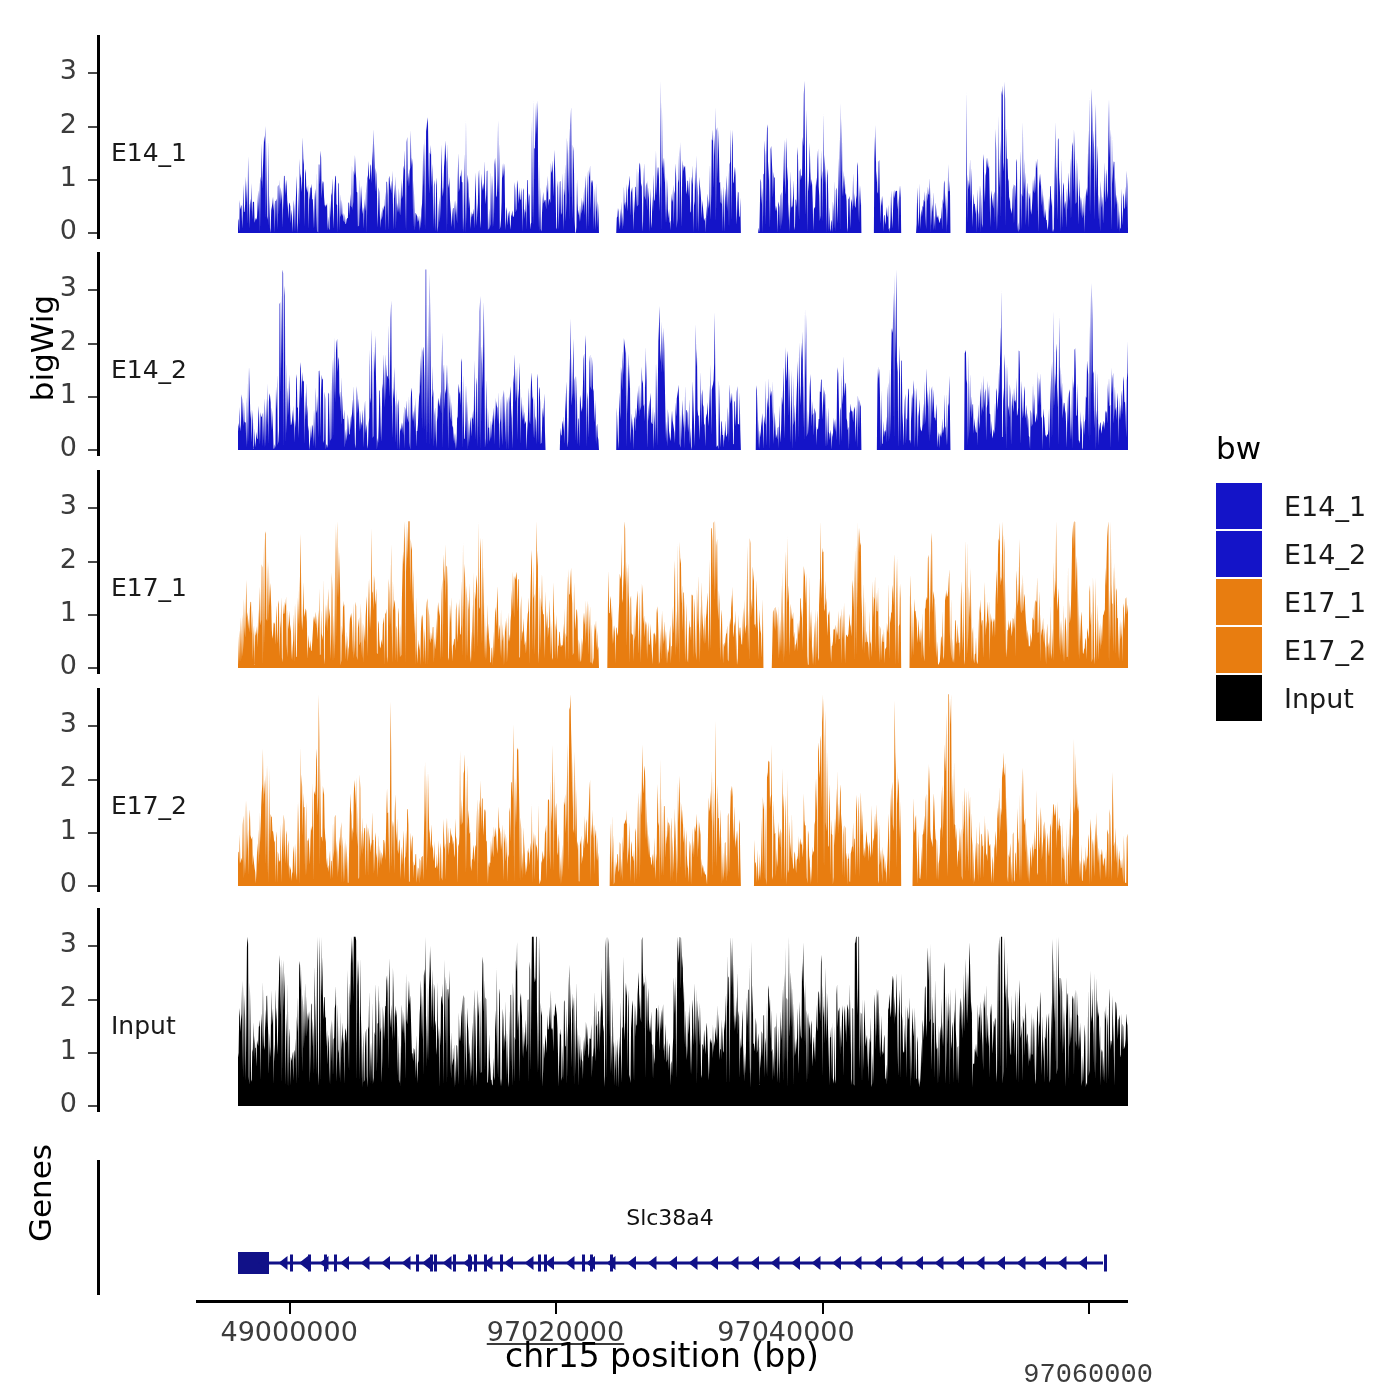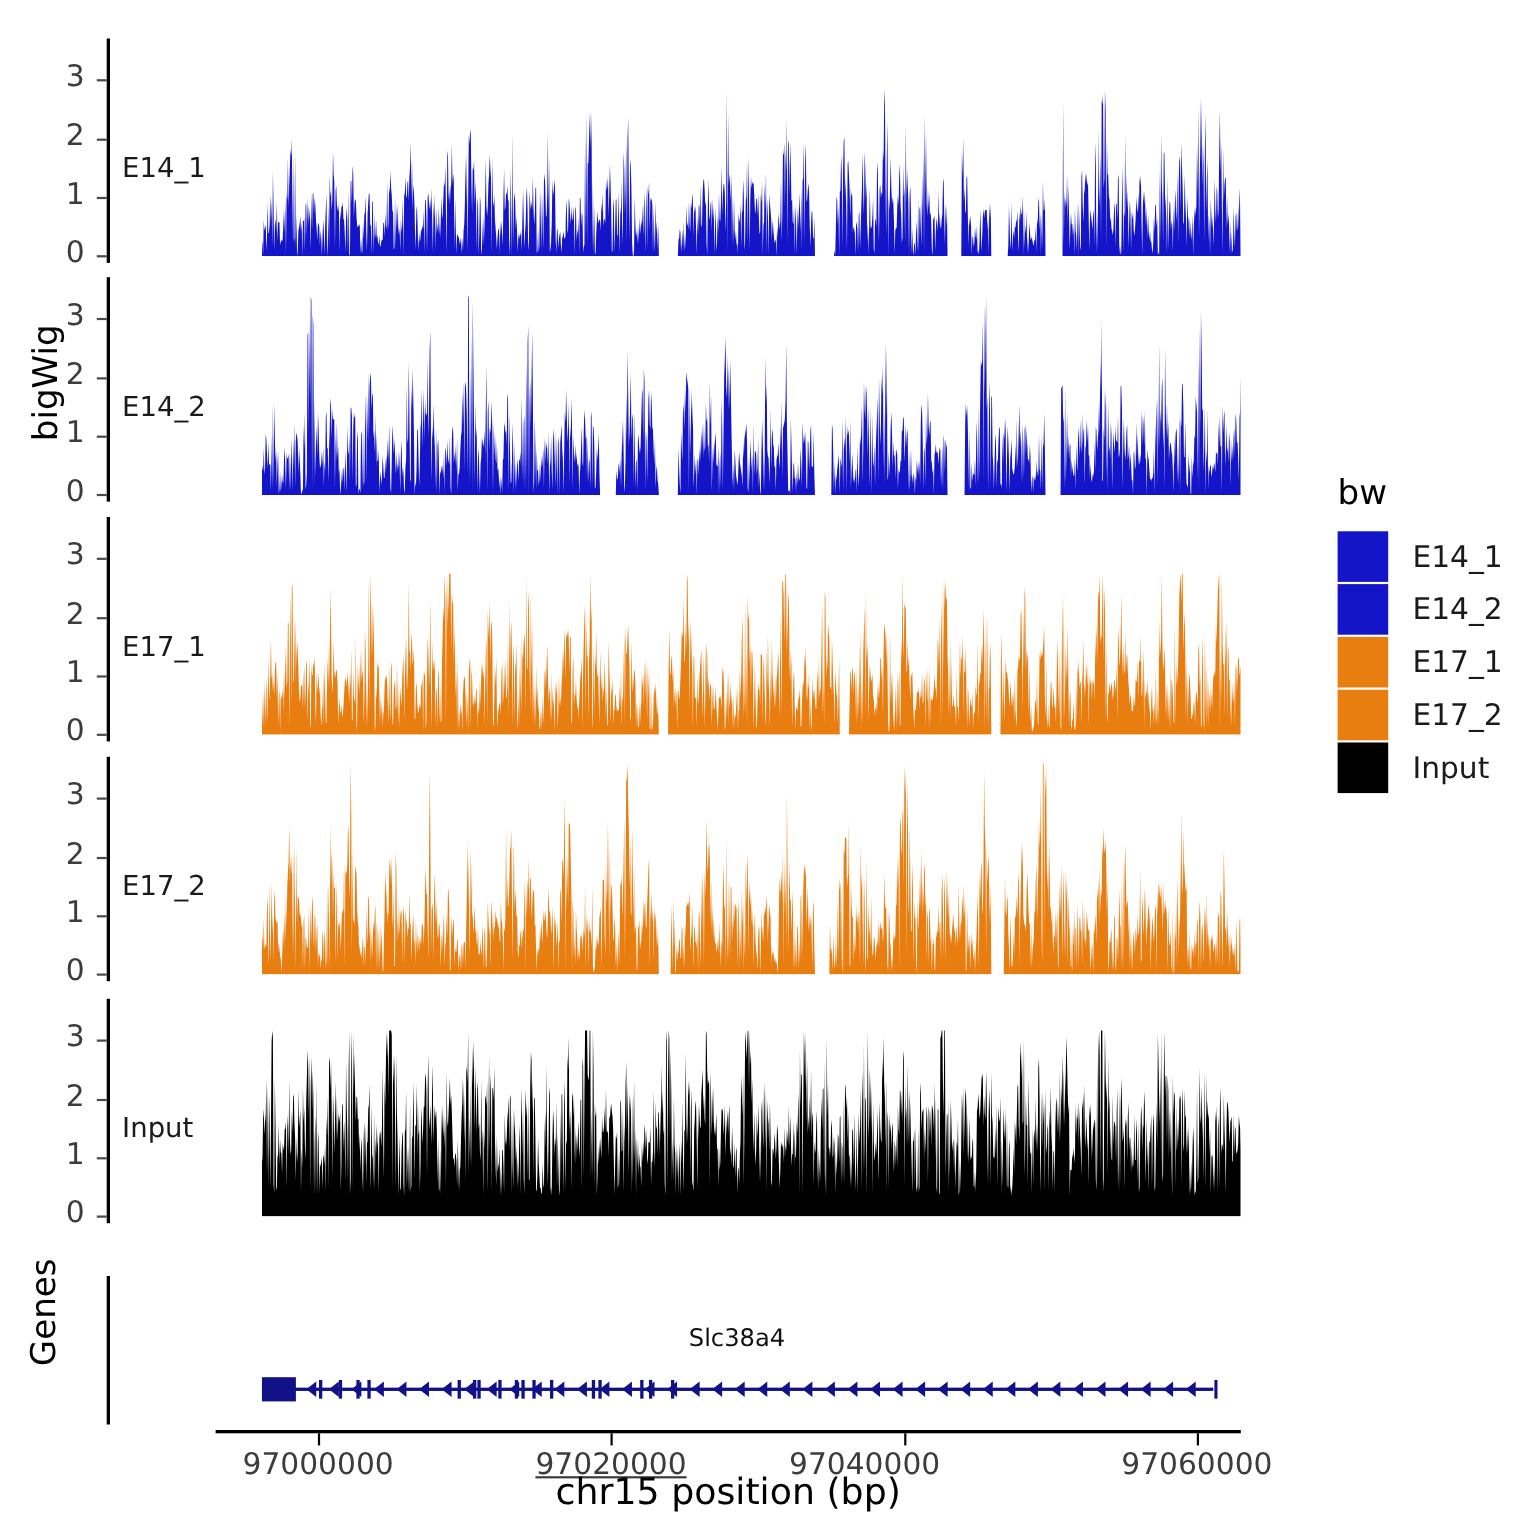--- a/index.html
+++ b/index.html
@@ -188,27 +188,27 @@
         <path d="M778.5,20 l9,-7 v14 z" fill="#111188"></path>
         <path d="M799,20 l9,-7 v14 z" fill="#111188"></path>
         <path d="M819.5,20 l9,-7 v14 z" fill="#111188"></path>
         <path d="M840,20 l9,-7 v14 z" fill="#111188"></path>
       </svg>
     </div>
 
   <div id="xaxis">
       <div class="xaxis-line" style="left: 196px; top: 1300px; width: 932px;"></div>
       <div class="xtick" style="left: 289.2px; top: 1303px;"></div>
-      <div class="xticklabel" style="left: 189.2px; top: 1316px; width: 200px;">97000000</div>
+      <div class="xticklabel" style="left: 189.2px; top: 1316px; width: 200px;">49000000</div>
       <div class="xtick" style="left: 555.486px; top: 1303px;"></div>
       <div class="xticklabel" style="left: 455.486px; top: 1316px; width: 200px; text-decoration: underline;">97020000</div>
       <div class="xtick" style="left: 821.771px; top: 1303px;"></div>
       <div class="xticklabel" style="left: 686px; top: 1316px; width: 200px;">97040000</div>
       <div class="xtick" style="left: 1088.06px; top: 1303px;"></div>
-      <div class="xticklabel" style="left: 988.057px; top: 1316px; width: 200px;">97060000</div>
+      <div class="xticklabel" style="left: 988.057px; top: 1360px; width: 200px; font-family: Liberation Mono, monospace;">97060000</div>
     </div>
   <div class="xaxis-title" style="left:196px;top:1336px;width:932px;">chr15 position (bp)</div>
 
   <div class="legend-title" style="left:1216px;top:430px;">bw</div>
   <div id="legend">
       <div class="legend-row" style="left: 1216px; top: 483px;">
         <div class="legend-key" style="background: rgb(20, 20, 200);"></div>
         <div class="legend-text">E14_1</div>
       </div>
       <div class="legend-row" style="left: 1216px; top: 531px;">

